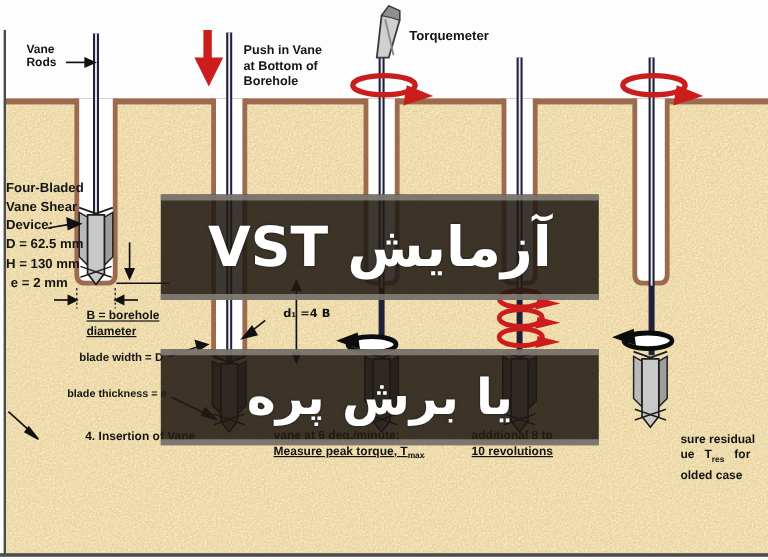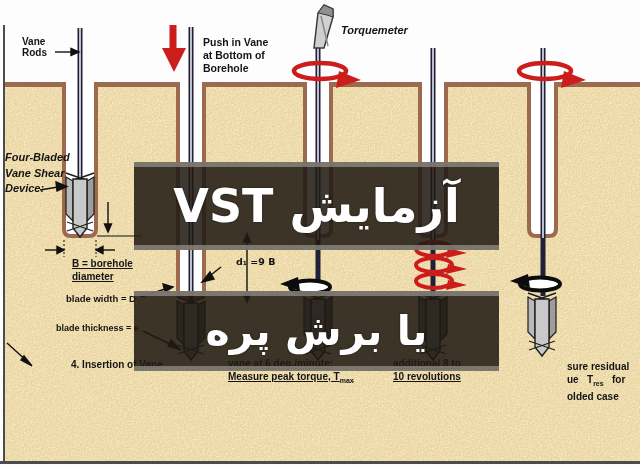--- a/index.html
+++ b/index.html
@@ -1,21 +1,21 @@
 <!DOCTYPE html>
 <html><head>
 <meta charset="utf-8">
 <style>
   html,body{margin:0;padding:0;background:#888;}
   #stage{position:relative;width:640px;height:467px;background:#fdfdfd;overflow:hidden;
          font-family:"Liberation Sans","DejaVu Sans",sans-serif;}
   #diagram-svg{position:absolute;left:0;top:0;z-index:1;}
   .lbl{position:absolute;z-index:2;color:#141414;}
   .b{font-weight:bold;}
-  .it{font-style:italic;}
+  .it{}
   .banner{position:absolute;left:134px;width:365px;z-index:3;
           background:rgba(33,26,20,0.87);
           border-top:5px solid rgba(150,145,138,0.72);
           border-bottom:5px solid rgba(150,145,138,0.72);
           box-sizing:border-box;}
   #banner-top{top:162px;height:88px;}
   #banner-bottom{top:291px;height:80px;}
   .banner-text{width:100%;height:100%;display:flex;align-items:center;justify-content:center;
                color:#fff;font-family:"DejaVu Sans",sans-serif;font-weight:bold;
                text-shadow:0 0 2px rgba(0,0,0,.6);}
@@ -206,31 +206,36 @@
   </div>
 
   <div class="lbl b it" style="left:341px;top:24px;font-size:11px;">Torquemeter</div>
 
   <div class="lbl b it" style="left:5px;top:150px;font-size:11px;line-height:15.5px;">
     <div>Four-Bladed</div>
     <div>Vane Shear</div>
     <div>Device:</div>
   </div>
 
+  <div class="lbl b" style="left:5px;top:196px;font-size:11px;line-height:16px;">
+    <div>D = 62.5 mm</div>
+    <div>H = 130 mm</div>
+    <div style="padding-left:4px;">e = 2 mm</div>
+  </div>
 
   <div class="lbl b ctr" style="left:72px;top:258px;width:72px;font-size:10px;line-height:12.5px;">
     <div>B = borehole</div>
     <div>diameter</div>
   </div>
 
   <div class="lbl b" style="left:66px;top:293px;font-size:9.5px;">blade width = D</div>
 
   <div class="lbl" style="left:56px;top:323px;font-size:9px;font-weight:700;">blade thickness = e</div>
 
-  <div class="lbl b" style="left:236px;top:256px;font-size:9.5px;font-family:'DejaVu Sans',sans-serif;">d₁ =9 B</div>
+  <div class="lbl b" style="left:236px;top:256px;font-size:9.5px;font-family:'DejaVu Sans',sans-serif;">d₁ =4 B</div>
 
   <div class="lbl cap" style="left:71px;top:359px;">4.  Insertion of Vane</div>
 
   <div class="lbl cap ctr" style="left:228px;top:358px;width:160px;">
     <div>vane at 6 deg./minute;</div>
     <div><span>Measure peak torque, T</span><sub>max</sub></div>
   </div>
 
   <div class="lbl cap ctr" style="left:393px;top:358px;width:100px;">
     <div>additional 8 to</div>

